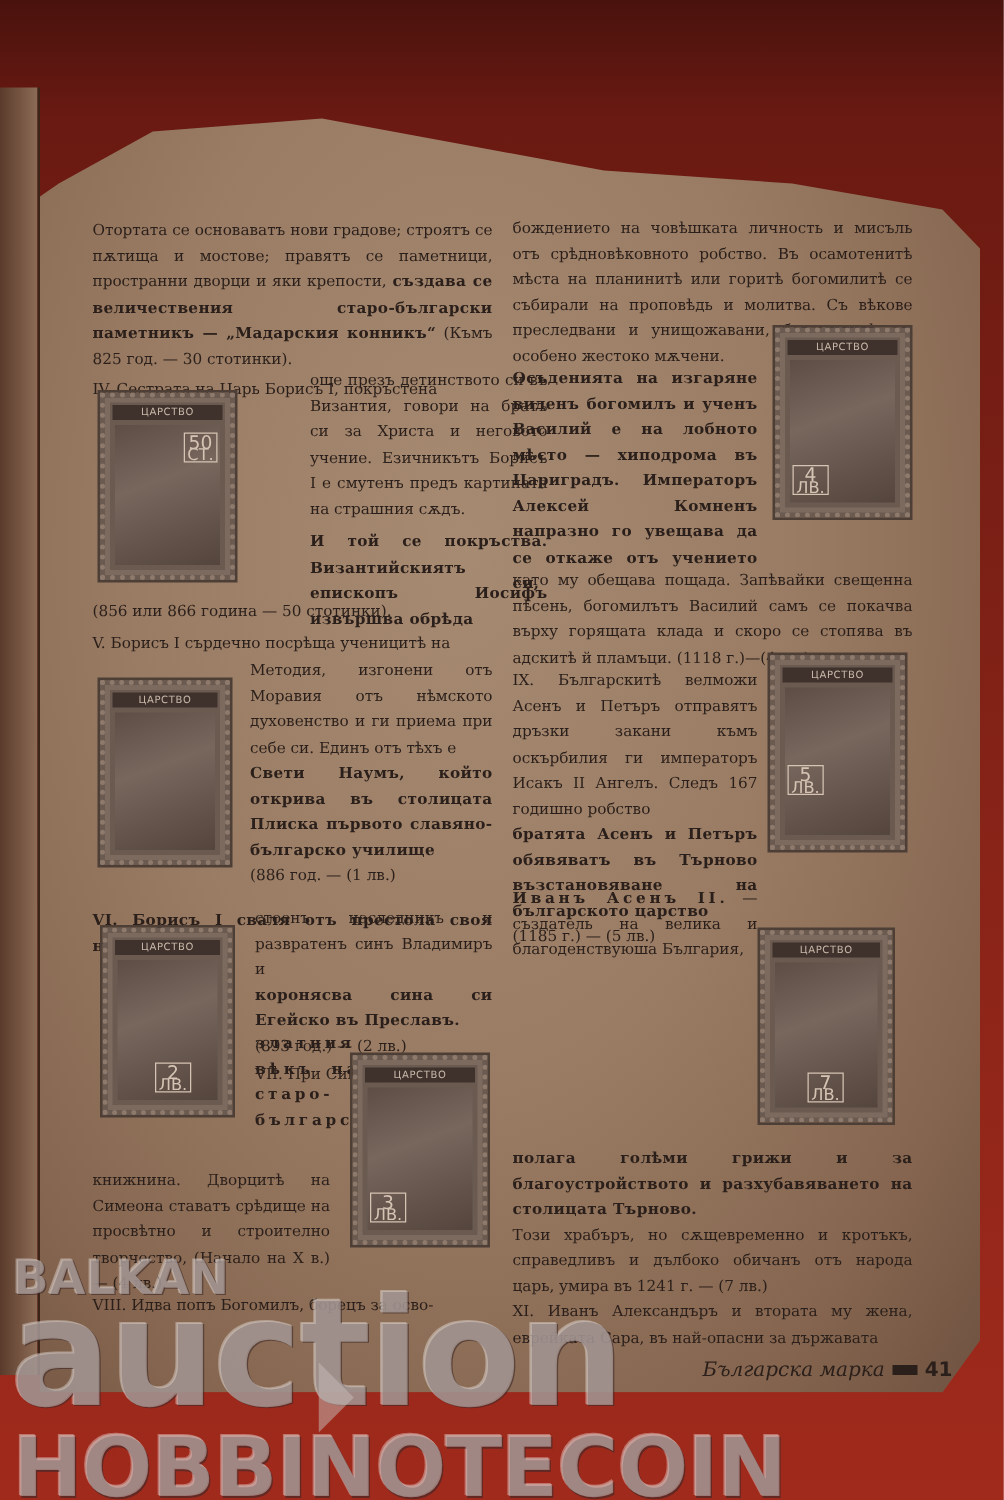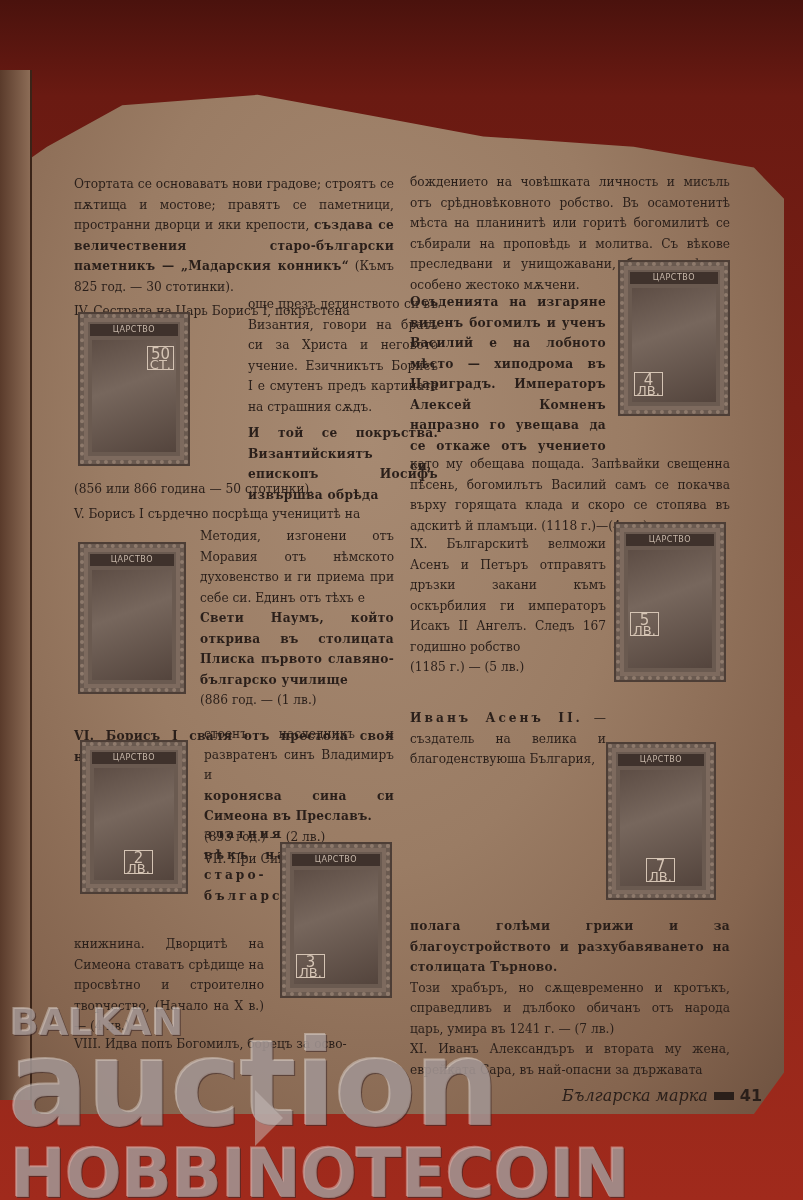--- a/index.html
+++ b/index.html
@@ -99,21 +99,21 @@
   </div>
 
   <div class="stamp" style="left:50px; top:668px; width:96px; height:142px;">
     <div class="scene"></div>
     <div class="hdr">ЦАРСТВО БЪЛГАРИЯ</div>
     <div class="val" style="bottom:14px; left:38px;"><span>2</span><small>ЛВ.</small></div>
   </div>
 
   <div class="col" style="left:172px; top:650px; width:190px;">
     <p>стоенъ наследникъ и развратенъ синъ Владимиръ и</p>
-    <p class="b">коронясва сина си Симеона въ Преславъ.</p>
+    <p class="b">коронясва сина си Егейско въ Преславъ.</p>
     <p>(893 год.) — (2 лв.)</p>
     <p style="margin-top:2px;">VII. При Симеона настѫпва</p>
   </div>
 
   <div class="col" style="left:172px; top:750px; width:84px;">
     <p class="sp">златния вѣкъ на старо-българската</p>
   </div>
 
   <div class="stamp" style="left:250px; top:770px; width:100px; height:144px;">
     <div class="scene"></div>
@@ -140,20 +140,21 @@
     <div class="hdr">ЦАРСТВО БЪЛГАРИЯ</div>
     <div class="val" style="bottom:14px; left:10px;"><span>4</span><small>ЛВ.</small></div>
   </div>
 
   <div class="col" style="left:378px; top:380px; width:320px;">
     <p>като му обещава пощада. Запѣвайки свещенна пѣсень, богомилътъ Василий самъ се покачва върху горящата клада и скоро се стопява въ адскитѣ й пламъци. (1118 г.)—(4 лв.).</p>
   </div>
 
   <div class="col" style="left:378px; top:460px; width:196px;">
     <p>IX. Българскитѣ велможи Асенъ и Петъръ отправятъ дръзки закани къмъ оскърбилия ги императоръ Исакъ II Ангелъ. Следъ 167 годишно робство</p>
+    <p class="b">братята Асенъ и Петъръ обявяватъ въ Търново възстановяване на българското царство</p>
     <p>(1185 г.) — (5 лв.)</p>
   </div>
 
   <div class="stamp" style="left:584px; top:450px; width:100px; height:148px;">
     <div class="scene"></div>
     <div class="hdr">ЦАРСТВО БЪЛГАРИЯ</div>
     <div class="val" style="bottom:40px; left:10px;"><span>5</span><small>ЛВ.</small></div>
   </div>
 
   <div class="col" style="left:378px; top:630px; width:196px;">

